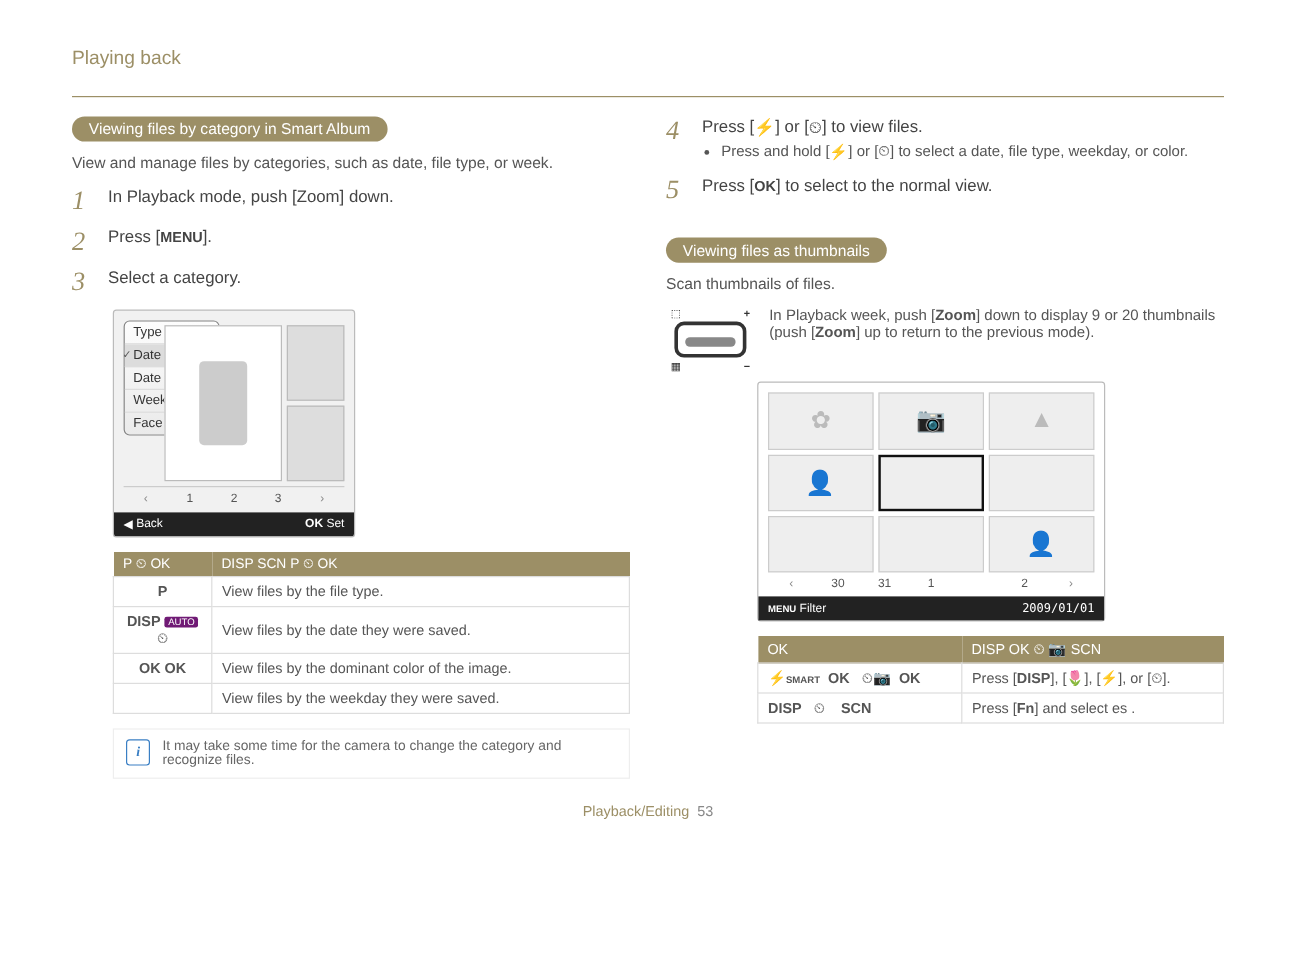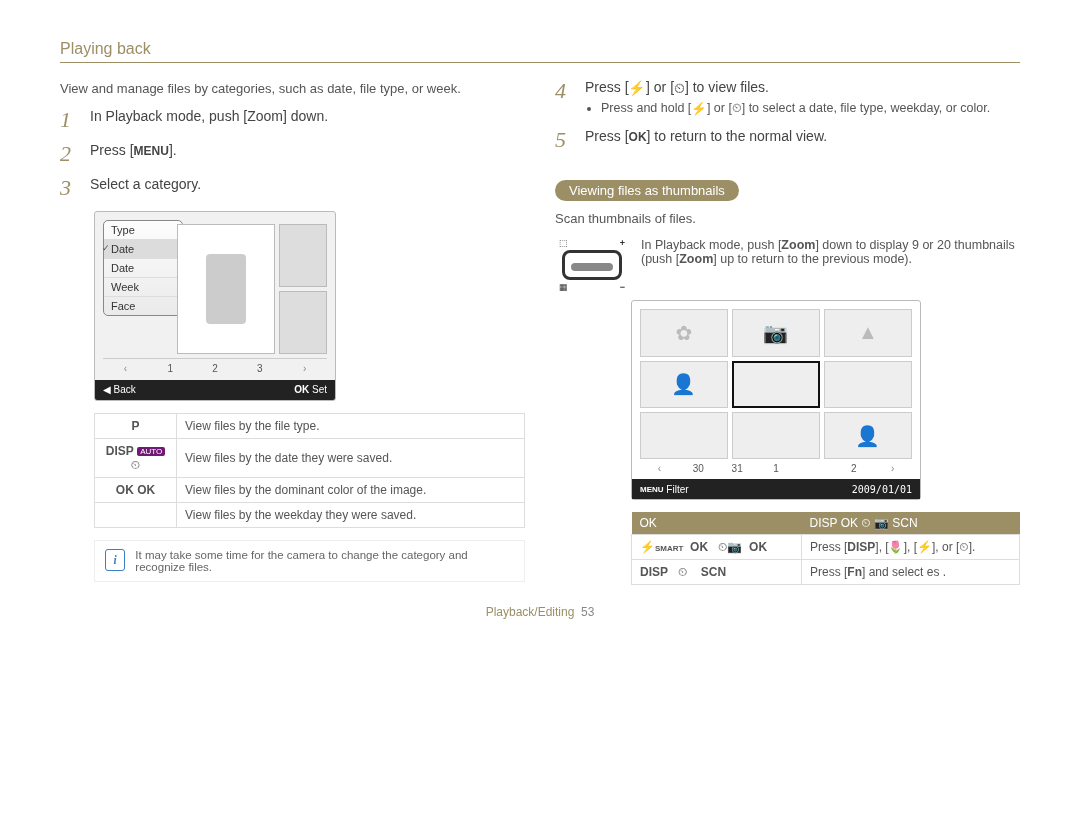--- a/index.html
+++ b/index.html
@@ -14,21 +14,21 @@
     box-sizing: border-box;
     padding: 40px 60px 20px 60px;
   }
   * { box-sizing: border-box; }
 
   .chapter {
     color: #9c8f66;
     font-size: 16px;
     font-weight: 300;
     border-bottom: 1px solid #9c8f66;
-    padding-bottom: 4px;
+    padding-bottom: 22px;
     margin-bottom: 16px;
   }
 
   .columns {
     display: flex;
     gap: 30px;
   }
   .col { flex: 1; }
 
   .pill {
@@ -58,21 +58,21 @@
   .step-body { flex:1; color:#444; font-size:14px; }
   .sub-bullets { margin: 4px 0 0 0; padding-left: 16px; font-size: 12.5px; color:#555; }
   .sub-bullets li { display:list-item; list-style: disc; margin-bottom:2px; }
 
   .menu-token, .key-token {
     font-family: Arial, sans-serif; font-weight: bold; font-size:12px;
   }
 
   
   .screen-cat {
-    width: 242px; height:190px; border:1px solid #bbb; border-radius:3px;
+    width: 202px; height:190px; border:1px solid #bbb; border-radius:3px;
     background:#f1f1f1; position:relative; margin: 8px 0 12px 34px;
     overflow:hidden;
   }
   .cat-menu {
     position:absolute; left:8px; top:8px; width:80px;
     border:1px solid #888; border-radius:5px;
     background: linear-gradient(#fdfdfd,#eaeaea);
     font-size:11px;
   }
   .cat-menu div { padding:3px 7px; border-bottom:1px solid #ddd; }
@@ -142,20 +142,21 @@
   .inline-icon { display:inline-block; vertical-align:middle; }
 </style>
 </head>
 <body>
 
 <div class="chapter">Playing back</div>
 
 <div class="columns">
 
   <div class="col">
+    <span class="pill">Viewing files by category in Smart Album</span>
     <div class="intro">View and manage files by categories, such as date, file type, or week.</div>
 
     <ol class="step-list">
       <li>
         <span class="step-num">1</span>
         <span class="step-body">In Playback mode, push [Zoom] down.</span>
       </li>
       <li>
         <span class="step-num">2</span>
         <span class="step-body">
@@ -196,20 +197,24 @@
       <div class="footer">
         <span>◀</span>&nbsp;
         <span>Back</span>
         <span class="r"><b>OK</b>&nbsp;<span>Set</span></span>
       </div>
     </div>
 
     
     <table class="ct">
       <tbody>
+          <tr>
+        <th>P  ⏲  OK</th>
+        <th>DISP   SCN       P ⏲  OK</th>
+      </tr>
       <tr>
         <td><span class="glyph">P</span></td>
         <td>View files by the file type.</td>
       </tr>
       <tr>
         <td>
           <span class="glyph">DISP</span>
           <span class="badge-auto">AUTO</span>
           <span>⏲</span>
         </td>
@@ -241,21 +246,21 @@
           <ul class="sub-bullets">
             <li>
               <span>Press and hold [</span><span class="inline-icon">⚡</span><span>] or [</span><span class="inline-icon">⏲</span><span>] to select a date, file type, weekday, or color.</span>
             </li>
           </ul>
         </span>
       </li>
       <li>
         <span class="step-num">5</span>
         <span class="step-body">
-          <span>Press [</span><span class="key-token">OK</span><span>] to return to the normal view.</span>
+          <span>Press [</span><span class="key-token">OK</span><span>] to select to the normal view.</span>
         </span>
       </li>
     </ol>
 
     <div style="height:18px"></div>
     <span class="pill">Viewing files as thumbnails</span>
     <div class="intro">Scan thumbnails of files.</div>
 
     <div class="zoom-row">
       <div class="zoom-widget">
@@ -263,21 +268,21 @@
             <span>⬚</span>
             <span>+</span>
           </div>
         <div class="body"></div>
         <div class="lbl-bot">
             <span>▦</span>
             <span>−</span>
           </div>
       </div>
       <div class="zoom-text">
-        <span>In Playback mode, push [</span><b>Zoom</b><span>] down to display 9 or 20 thumbnails (push [</span><b>Zoom</b><span>] up to return to the previous mode).</span>
+        <span>In Playback week, push [</span><b>Zoom</b><span>] down to display 9 or 20 thumbnails (push [</span><b>Zoom</b><span>] up to return to the previous mode).</span>
       </div>
     </div>
 
     
     <div class="screen-thumb">
       <div class="grid3">
         <div>✿</div>
         <div>📷</div>
         <div>▲</div>
         <div>👤</div>

